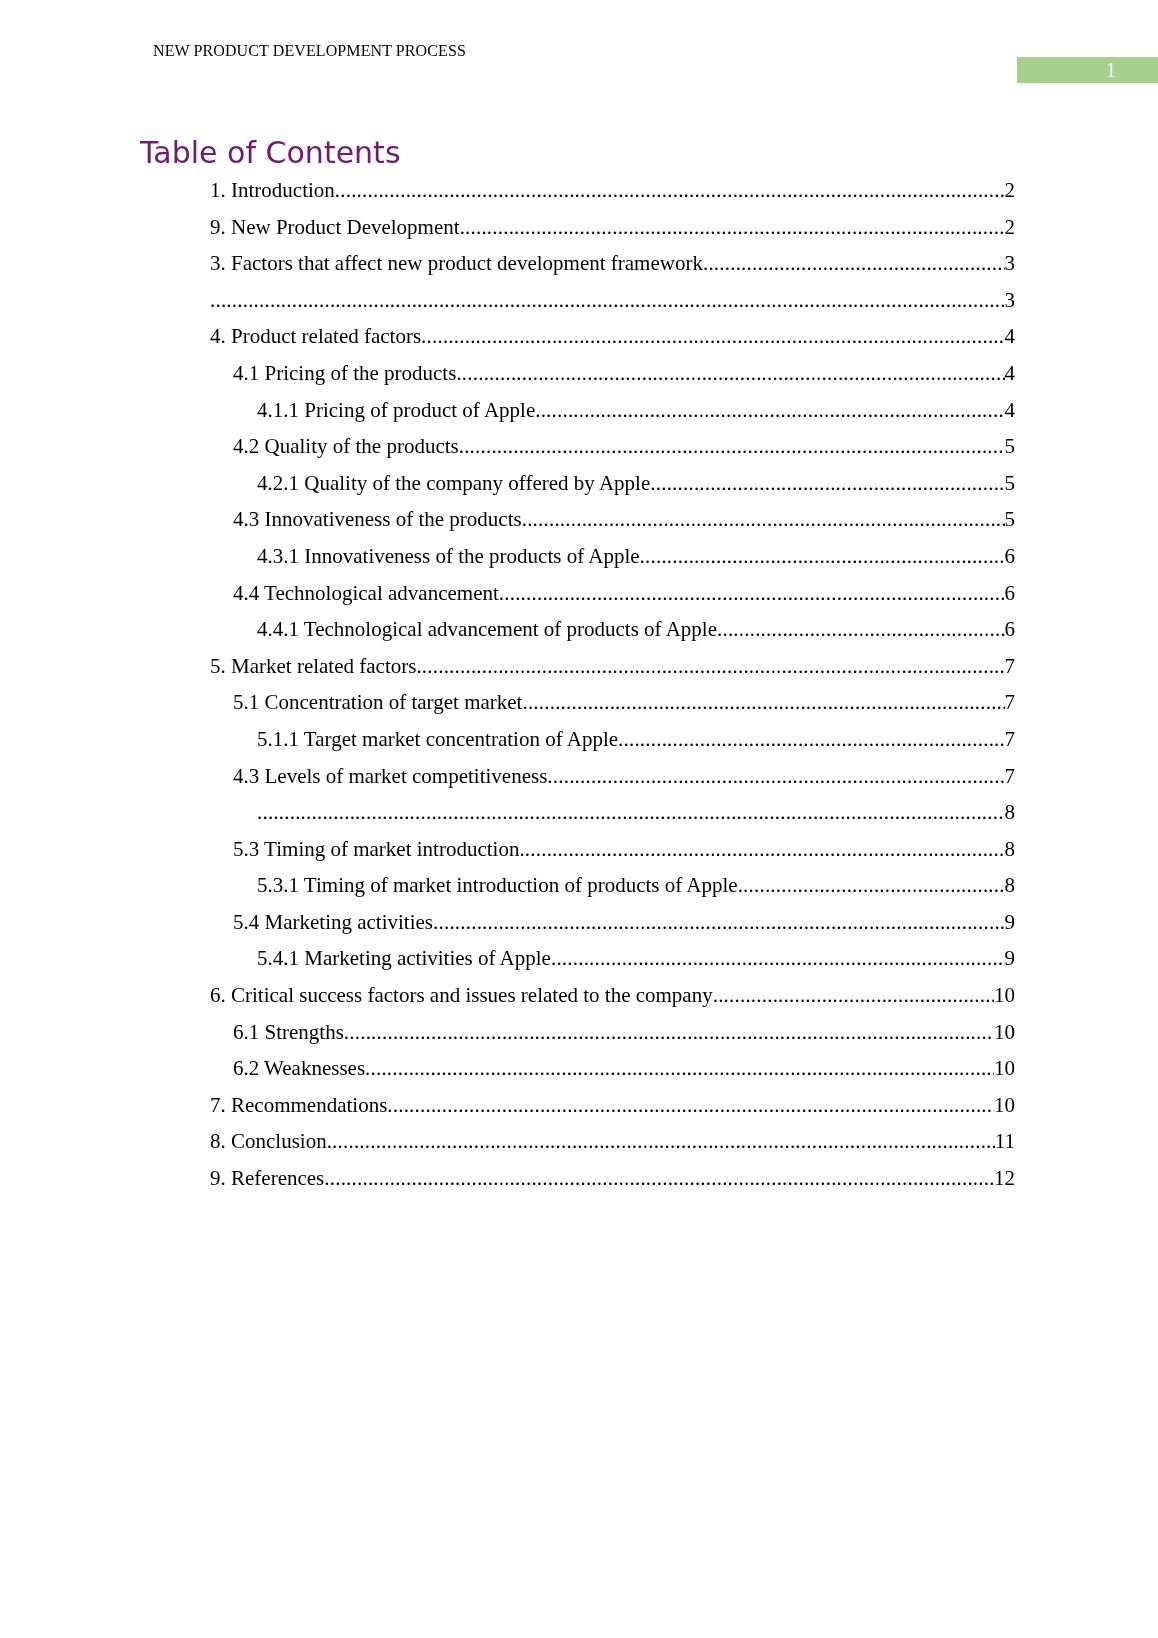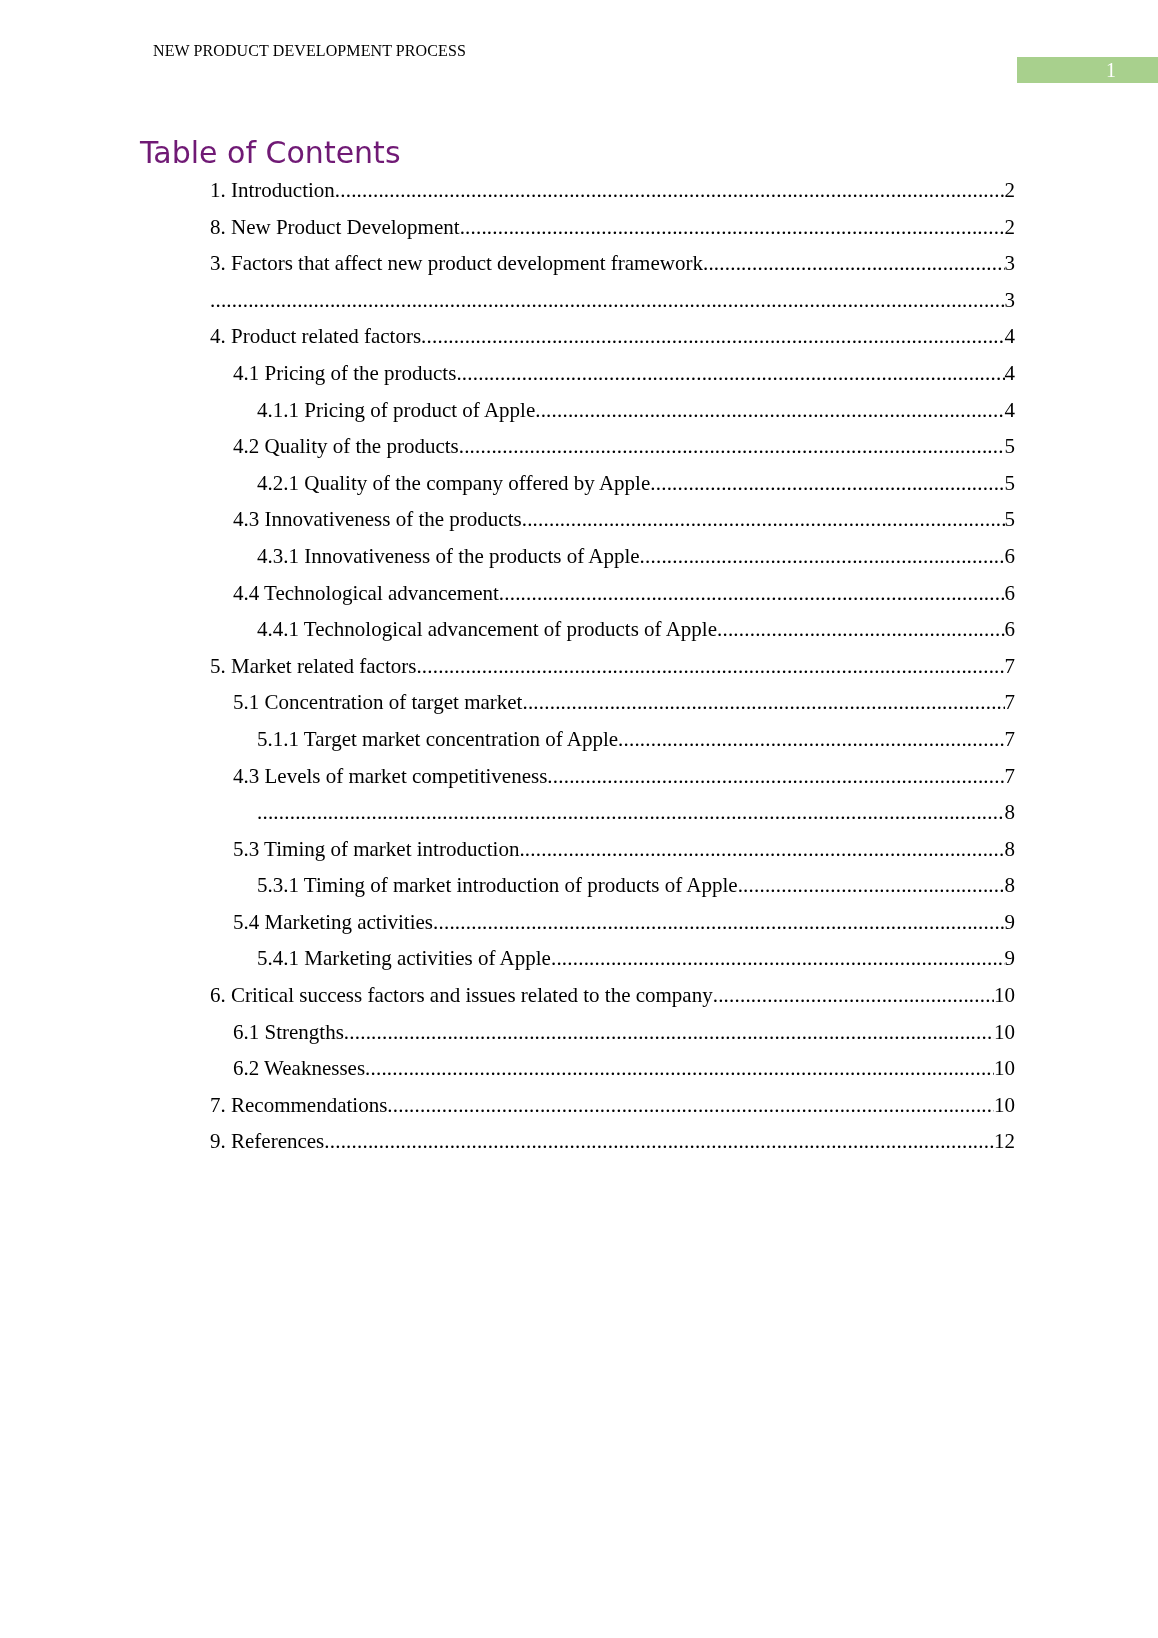--- a/index.html
+++ b/index.html
@@ -107,21 +107,21 @@
 <ul class="toc-list">
   <li class="toc-row l1">
       <div class="inner">
         <span class="toc-text">1. Introduction</span>
         <span class="toc-leader"></span>
         <span class="toc-page">2</span>
       </div>
     </li>
   <li class="toc-row l1">
       <div class="inner">
-        <span class="toc-text">8. New Product Development</span>
+        <span class="toc-text">9. New Product Development</span>
         <span class="toc-leader"></span>
         <span class="toc-page">2</span>
       </div>
     </li>
   <li class="toc-row l1">
       <div class="inner">
         <span class="toc-text">3. Factors that affect new product development framework</span>
         <span class="toc-leader"></span>
         <span class="toc-page">3</span>
       </div>
@@ -277,20 +277,27 @@
         <span class="toc-text">6.2 Weaknesses</span>
         <span class="toc-leader"></span>
         <span class="toc-page">10</span>
       </div>
     </li>
   <li class="toc-row l1">
       <div class="inner">
         <span class="toc-text">7. Recommendations</span>
         <span class="toc-leader"></span>
         <span class="toc-page">10</span>
+      </div>
+    </li>
+  <li class="toc-row l1">
+      <div class="inner">
+        <span class="toc-text">8. Conclusion</span>
+        <span class="toc-leader"></span>
+        <span class="toc-page">11</span>
       </div>
     </li>
   <li class="toc-row l1">
       <div class="inner">
         <span class="toc-text">9. References</span>
         <span class="toc-leader"></span>
         <span class="toc-page">12</span>
       </div>
     </li>
 </ul>

